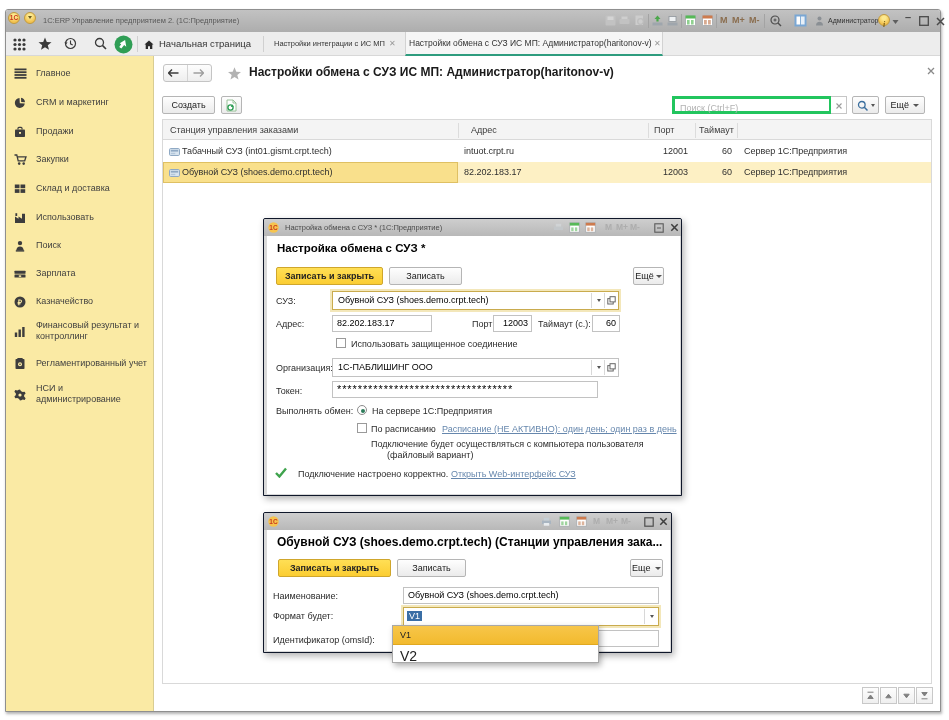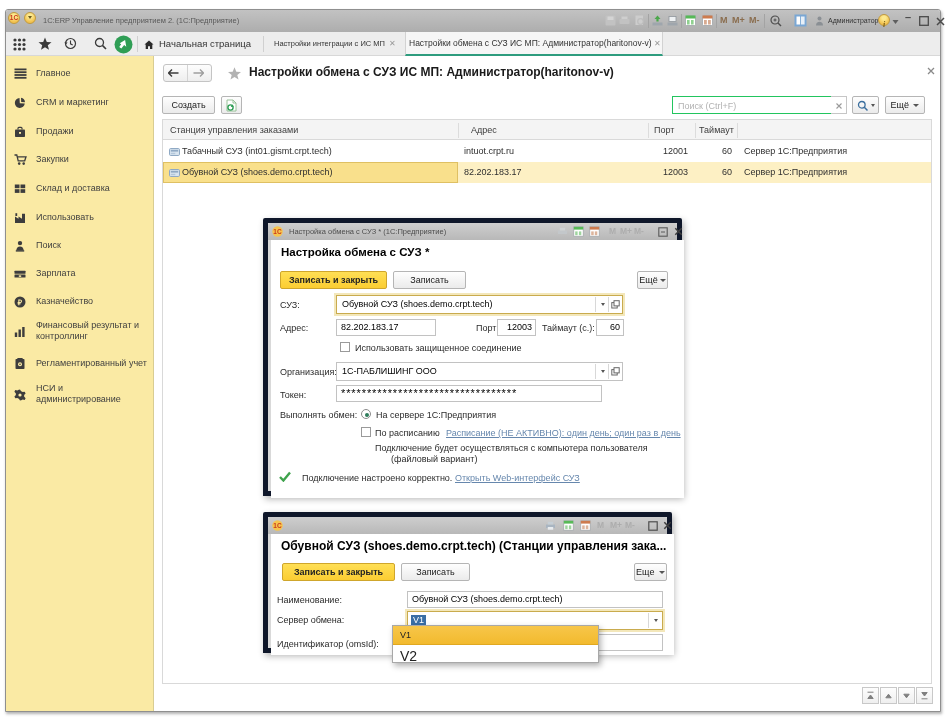--- a/index.html
+++ b/index.html
@@ -52,21 +52,21 @@
   border-right:3px solid transparent; border-top:3.5px solid #555; vertical-align:middle;
   margin-left:2px; margin-top:-1px;}
 
 #tbl { position:absolute; left:5px; top:61px; width:770px; height:565px;
   border:1px solid #d9d9d9; background:#fff; }
 .th { position:absolute; top:0; height:20px; background:#f4f4f4; font-size:9px;
   color:#3c3c3c; line-height:20px; border-bottom:1px solid #d9d9d9; }
 .trow { position:absolute; width:768px; height:21px; font-size:9px; color:#2e2e2e;
   line-height:21px; }
 
-.dlg { position:absolute; background:#d9d9d9; border:5px solid #0f172a;
+.dlg { position:absolute; background:#d9d9d9; border:1px solid #0f172a;
   border-radius:2px 2px 0 0; box-shadow:2px 3px 7px rgba(0,0,0,0.3); }
 .dtitle { position:absolute; left:0; top:0; width:100%; height:17px;
   background:linear-gradient(#cecece,#b8b8b8); border-radius:2px 2px 0 0;
   font-size:7.5px; color:#4c4c4c; line-height:17px; }
 .dbody { position:absolute; left:3px; top:17px; background:#fff; }
 .dh1 { position:absolute; font-weight:bold; color:#000; white-space:nowrap; }
 .lbl { position:absolute; font-size:9px; color:#2b2b2b; white-space:nowrap; }
 .fld { position:absolute; border:1px solid #c2c2c2; background:#fff; font-size:9px;
   color:#000; padding-left:4px; white-space:nowrap; }
 .link { position:absolute; font-size:9px; color:#6687ad; text-decoration:underline;
@@ -321,21 +321,21 @@
         <path d="M1 1 L7 7 M7 1 L1 7" stroke="#8a8a8a" stroke-width="1.3"></path>
       </svg>
 
     <div class="btn" style="left:5px; top:38px; width:53px;">Создать</div>
     <div class="btn" style="left:64px; top:38px; width:21px;"><svg width="12" height="13" viewBox="0 0 12 13" style="margin-top:2px;">
           <path d="M1 1 h6 l3 3 v8 h-9 z" fill="#fff" stroke="#8fbb8f" stroke-width="0.9"></path>
           <path d="M7 1 v3 h3" fill="none" stroke="#8fbb8f" stroke-width="0.9"></path>
           <circle cx="4.5" cy="8.5" r="2.6" fill="none" stroke="#2f9e55" stroke-width="1.4"></circle>
           <path d="M6.2 5.4 L7.6 8 L4.8 8 Z" fill="#2f9e55"></path>
         </svg></div>
-    <div style="position:absolute; left:515px; top:38px; width:160px; height:18px; border:1px solid #22c55e; background:#fff;">
+    <div style="position:absolute; left:515px; top:38px; width:160px; height:18px; border:3px solid #22c55e; background:#fff;">
         <span style="position:absolute; left:5px; top:4px; font-size:9px; color:#b2b2b2;">Поиск (Ctrl+F)</span>
       </div>
     <div style="position:absolute; left:674px; top:38px; width:16px; height:18px; border:1px solid #c6c6c6; border-left:none; background:#fff;">
         <svg style="position:absolute; left:5px; top:6px;" width="6" height="6" viewBox="0 0 6 6">
           <path d="M0.5 0.5 L5.5 5.5 M5.5 0.5 L0.5 5.5" stroke="#9a9a9a" stroke-width="1.1"></path>
         </svg>
       </div>
     <div class="btn" style="left:695px; top:38px; width:27px;">
         <svg style="position:absolute; left:4px; top:3px;" width="12" height="12" viewBox="0 0 12 12">
           <circle cx="4.8" cy="4.8" r="3.3" fill="none" stroke="#3a6e9e" stroke-width="1.3"></circle>
@@ -518,21 +518,21 @@
         <path d="M1.3 1.3 L7.7 7.7 M7.7 1.3 L1.3 7.7" stroke="#3e3e3e" stroke-width="1.5"></path>
       </svg>
   </div>
   <div class="dbody" style="width:403px; height:121px;">
     <div class="dh1" style="left:10px; top:5px; font-size:12px; width:388px; overflow:hidden;">Обувной СУЗ (shoes.demo.crpt.tech) (Станции управления зака...</div>
     <div class="btn ybtn" style="left:11px; top:29px; width:113px;">Записать и закрыть</div>
     <div class="btn" style="left:130px; top:29px; width:69px;">Записать</div>
     <div class="btn" style="left:363px; top:29px; width:33px;">Еще <span class="dar"></span></div>
     <div class="lbl" style="left:6px; top:61px;">Наименование:</div>
     <div class="fld" style="left:136px; top:57px; width:256px; height:17px; line-height:15px;">Обувной СУЗ (shoes.demo.crpt.tech)</div>
-    <div class="lbl" style="left:6px; top:81px;">Сервер обмена:</div>
+    <div class="lbl" style="left:6px; top:81px;">Формат будет:</div>
     <div class="combo" style="left:136px; top:77px; width:256px; height:19px; border:1px solid #c9ab4e; box-shadow:0 0 0 2px #f3e7ba;">
       <span style="position:absolute; left:3px; top:3px; font-size:9px; background:#3a6ea5; color:#fff; padding:0 2px;">V1</span>
       <div class="csep" style="right:13px;"></div>
       <span style="position:absolute; right:4px; top:7px; width:0; height:0; border-left:2.5px solid transparent; border-right:2.5px solid transparent; border-top:3.5px solid #555;"></span>
     </div>
     <div class="lbl" style="left:6px; top:105px;">Идентификатор (omsId):</div>
     <div class="fld" style="left:136px; top:100px; width:256px; height:17px;"></div>
   </div>
 </div>
 

